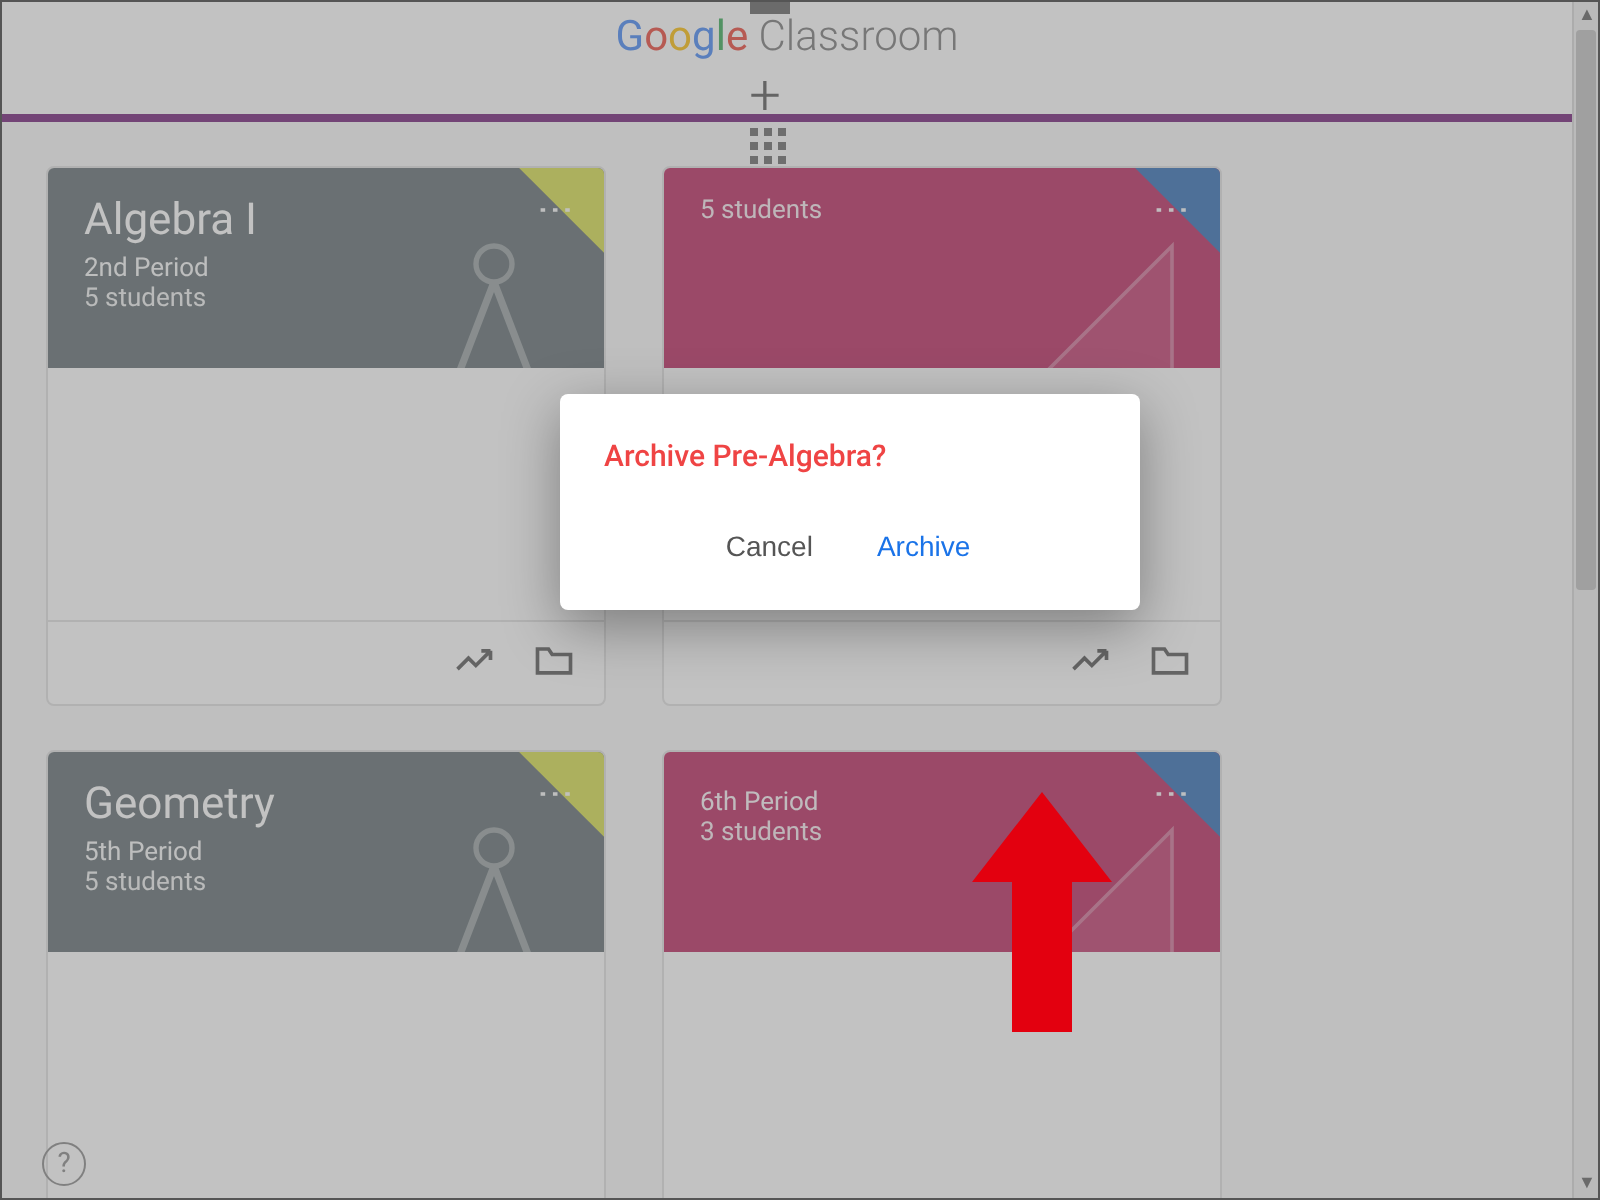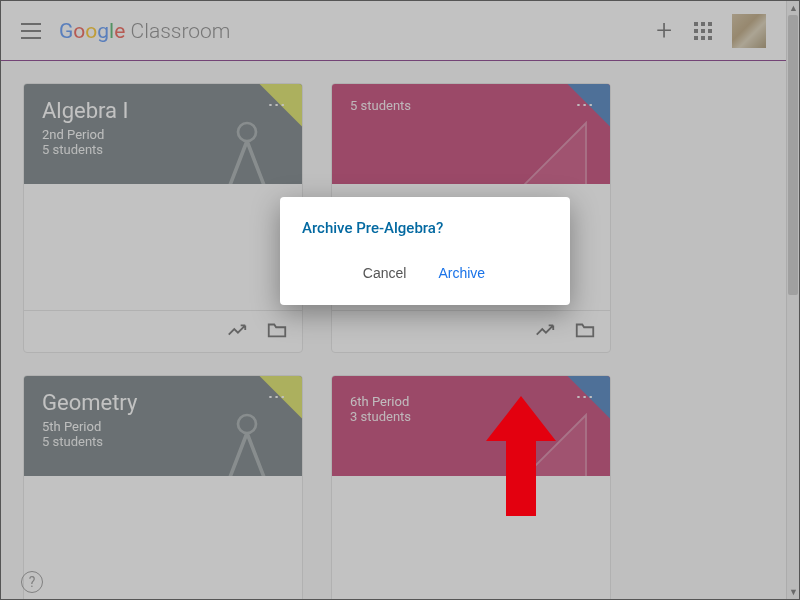--- a/index.html
+++ b/index.html
@@ -39,24 +39,25 @@
     font-size: 9px;
     text-align: center;
     line-height: 12px;
   }
   .scrollbar .up { top: 1px; }
   .scrollbar .down { bottom: 1px; }
 
   .header {
     height: 60px;
     background: #fff;
-    border-bottom: 1px solid #701a75;
+    border-bottom: 4px solid #701a75;
     display: flex;
     align-items: center;
     padding: 0 20px;
+    flex-direction: column;
   }
   .menu-icon {
     width: 20px; height: 16px;
     display: flex;
     flex-direction: column;
     justify-content: space-between;
     margin-right: 18px;
   }
   .menu-icon span {
     display: block; height: 2px; background: #616161;
@@ -182,21 +183,21 @@
     left: 279px;
     top: 196px;
     width: 290px;
     background: #fff;
     border-radius: 4px;
     box-shadow: 0 8px 28px rgba(0,0,0,0.35);
     padding: 22px 22px 10px 22px;
     color: #555;
   }
   .dialog-title {
-    color: #0369a1;
+    color: #ef4444;
     font-size: 15px;
     font-weight: 500;
     margin-bottom: 16px;
   }
   .dialog p {
     font-size: 13.5px;
     line-height: 1.5;
     margin-bottom: 14px;
   }
   .dialog-actions {

